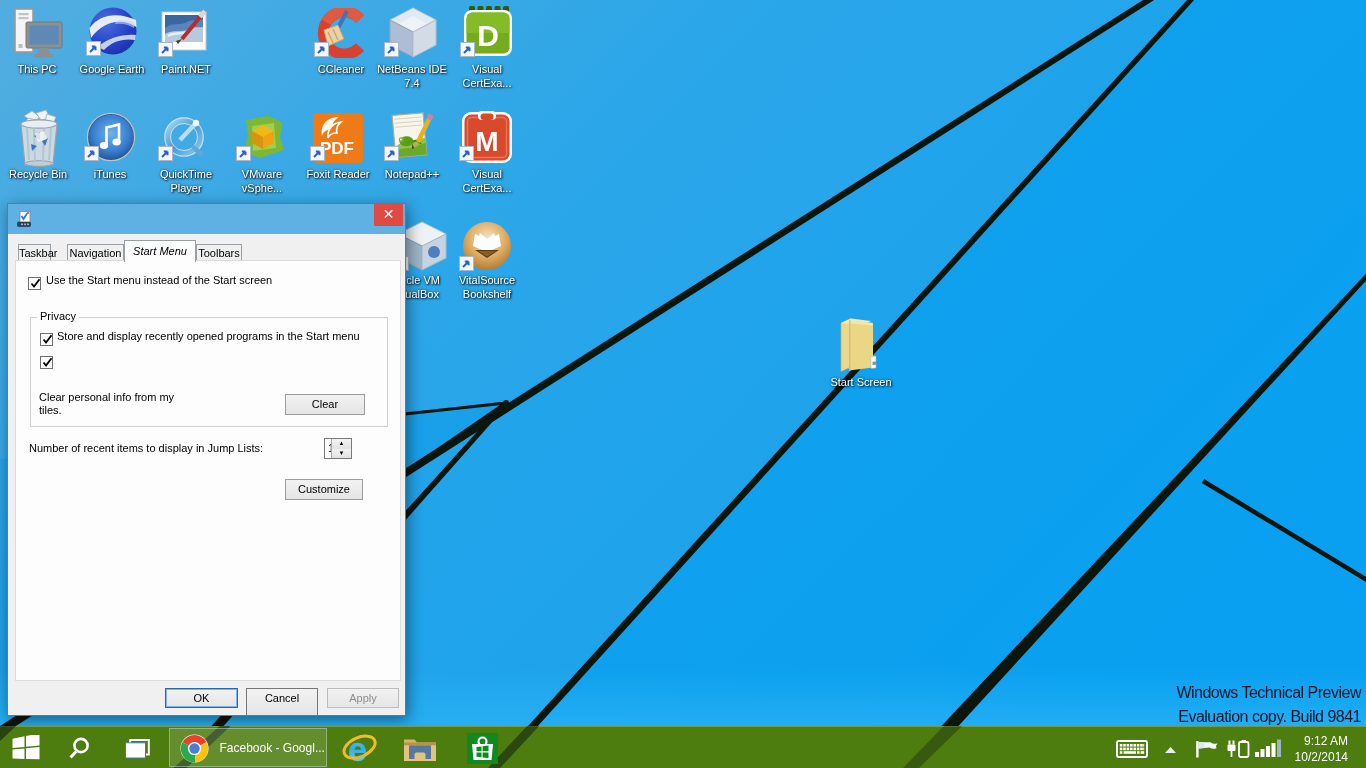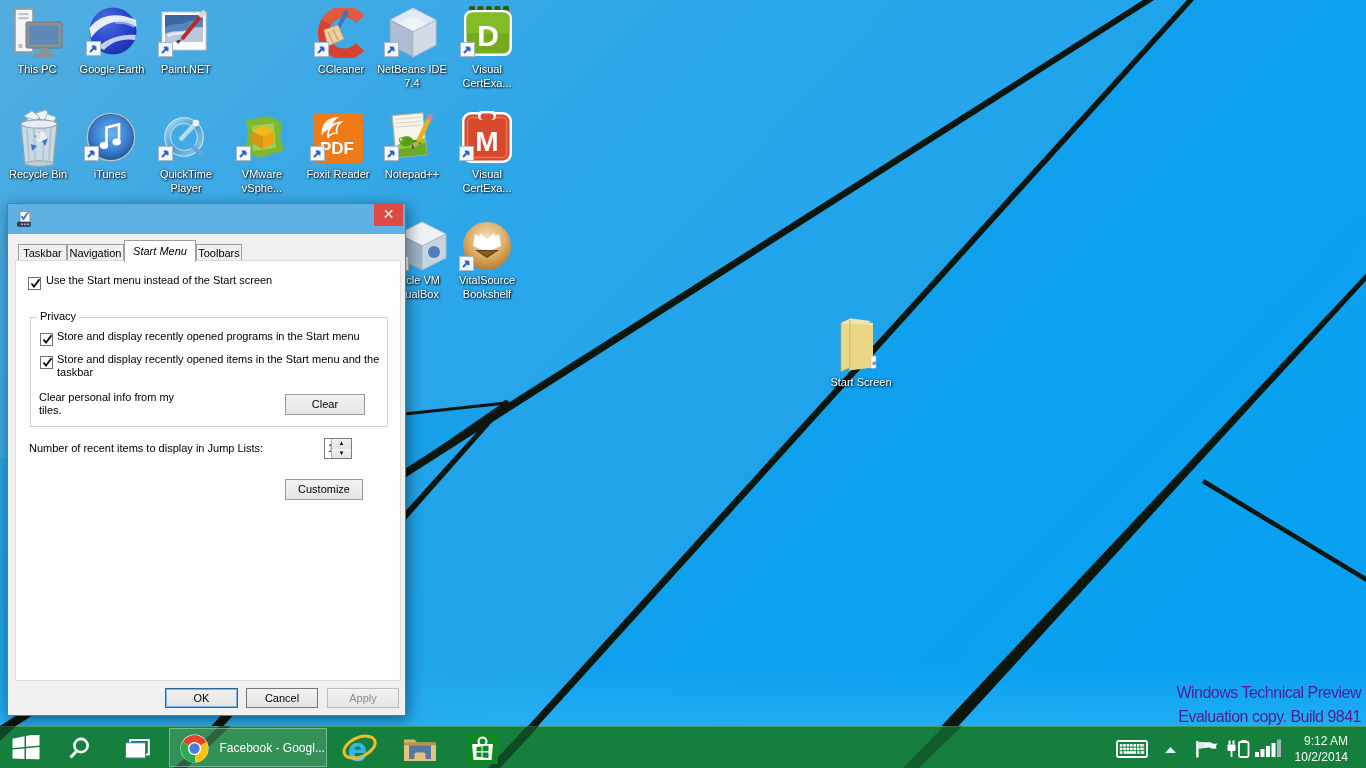--- a/index.html
+++ b/index.html
@@ -22,21 +22,21 @@
   .cb{position:absolute;width:13px;height:13px;background:#fff;border:1px solid #707070;box-sizing:border-box;}
   .cb svg{position:absolute;left:0px;top:-1px;}
   .btn{position:absolute;background:linear-gradient(#f2f2f2,#e5e5e5);border:1px solid #9c9c9c;box-sizing:border-box;
        text-align:center;font-size:11px;color:#000;}
   .grp{position:absolute;border:1px solid #d0d0d0;}
   .grplab{position:absolute;background:#fdfdfd;padding:0 3px;}
   #dlg .abs,#dlg .cb,#dlg .btn,#dlg .grp,#dlg .grplab{z-index:5;}
   .ico{position:absolute;}
   .badge{position:absolute;z-index:2;}
   
-  #taskbar{z-index:20;position:absolute;left:0;top:726px;width:1366px;height:42px;background:#15803d;}
+  #taskbar{z-index:20;position:absolute;left:0;top:726px;width:1366px;height:42px;background:#4d7c0f;}
   #tbtop{position:absolute;left:0;top:0;width:100%;height:1px;background:rgba(255,255,255,.22);}
   .tbtxt{color:#fff;font-size:12px;}
 </style>
 </head>
 <body>
 <div id="desk">
 
   <svg class="abs" style="left:0;top:0" width="1366" height="768" viewBox="0 0 1366 768">
     <defs>
       <linearGradient id="bgg" x1="0" y1="0" x2="1" y2="0.55">
@@ -65,21 +65,21 @@
       <circle cx="506" cy="403" r="3"></circle>
     </g>
     <g stroke="#0b130c" fill="none" filter="url(#soft)">
       <line x1="1203" y1="481" x2="1372" y2="583" stroke-width="4.5"></line>
       <line x1="506" y1="403" x2="340" y2="421" stroke-width="3.2"></line>
       <line x1="506" y1="403" x2="330" y2="524" stroke-width="3.5"></line>
       <polygon points="503,403 509,403 186.5,768 173.5,768" fill="#0b130c" stroke="none"></polygon>
     </g>
   </svg>
 
-  <div class="abs" style="right:5px;top:681px;text-align:right;color:#4c1d95;font-size:16px;line-height:23.5px;letter-spacing:-0.5px;">
+  <div class="abs" style="right:5px;top:681px;text-align:right;color:#0f172a;font-size:16px;line-height:23.5px;letter-spacing:-0.5px;">
     Windows Technical Preview<br>Evaluation copy. Build 9841
   </div>
 
   <svg class="ico" style="left:13px;top:8px" width="50" height="52" viewBox="0 0 50 52">
 <rect x="2" y="1" width="18" height="43" fill="#f5f5f5" stroke="#9a9a9a" stroke-width="1.6"></rect>
 <rect x="5.5" y="5" width="10" height="2.2" fill="#c4c4c4"></rect>
       <rect x="5.5" y="9" width="10" height="2.2" fill="#c4c4c4"></rect>
 <rect x="5.5" y="36" width="4" height="4" fill="#bdbdbd"></rect>
 <rect x="13" y="14" width="36" height="26" rx="1.5" fill="#8b9094" stroke="#73797d" stroke-width="1"></rect>
 <rect x="16.5" y="17.5" width="29" height="19" fill="#5e89b4"></rect>
@@ -327,21 +327,21 @@
     <div id="closebtn" style="font-size:14px;">✕</div>
     <svg class="abs" style="left:9px;top:7px" width="17" height="17" viewBox="0 0 17 17">
       <rect x="3" y="0.5" width="10" height="12" fill="#fff" stroke="#888" stroke-width="0.8"></rect>
       <rect x="10" y="1.2" width="2.2" height="1.6" fill="#e04b3c"></rect>
       <path d="M4.5 5 L6.5 8 L10 2.5" stroke="#2c7cd6" stroke-width="1.8" fill="none"></path>
       <rect x="0.5" y="11" width="13" height="4.5" rx="1" fill="#33415c" stroke="#1e2a3d" stroke-width="0.6"></rect>
       <rect x="4" y="12.5" width="2" height="1.6" fill="#9fb0c8"></rect>
         <rect x="7" y="12.5" width="2" height="1.6" fill="#9fb0c8"></rect>
         <rect x="10" y="12.5" width="2" height="1.6" fill="#9fb0c8"></rect>
     </svg>
-    <div class="tab" style="left:10px;width:49px;">Taskbar</div>
+    <div class="tab" style="left:10px;width:33px;">Taskbar</div>
     <div class="tab" style="left:59px;width:57px;">Navigation</div>
     <div class="tab tabsel" style="left:116px;width:72px;">Start Menu</div>
     <div class="tab" style="left:188px;width:46px;">Toolbars</div>
     <div id="content"></div>
     <div class="cb" id="cb0" style="left:20px;top:73px;">
         <svg width="13" height="13" viewBox="0 0 13 13">
           <path d="M2.5 6.5 L5 9.5 L10.5 2.2" stroke="#000" stroke-width="1.8" fill="none"></path>
         </svg>
       </div>
     <div class="abs" style="left:38px;top:70px;">Use the Start menu instead of the Start screen</div>
@@ -352,37 +352,36 @@
         <svg width="13" height="13" viewBox="0 0 13 13">
           <path d="M2.5 6.5 L5 9.5 L10.5 2.2" stroke="#000" stroke-width="1.8" fill="none"></path>
         </svg>
       </div>
     <div class="abs" style="left:49px;top:126px;">Store and display recently opened programs in the Start menu</div>
     <div class="cb" id="cb2" style="left:32px;top:152px;">
         <svg width="13" height="13" viewBox="0 0 13 13">
           <path d="M2.5 6.5 L5 9.5 L10.5 2.2" stroke="#000" stroke-width="1.8" fill="none"></path>
         </svg>
       </div>
-    <div class="abs" style="left:49px;top:149px;width:330px;line-height:13px;">Store and display recently opened items in the Start menu and the taskbar</div>
     <div class="abs" style="left:31px;top:187px;line-height:13px;">Clear personal info from my<br>tiles.</div>
     <div class="btn" style="left:277px;top:190px;width:80px;height:21px;line-height:19px;">Clear</div>
 
     <div class="abs" style="left:21px;top:238px;">Number of recent items to display in Jump Lists:</div>
     <div class="abs" style="left:316px;top:234px;width:28px;height:21px;background:#fff;border:1px solid #7a7a7a;box-sizing:border-box;">
       <div class="abs" style="left:3px;top:3px;">10</div>
       <div class="abs" style="right:0;top:0;width:19px;height:19px;border-left:1px solid #ababab;">
         <div class="abs" style="left:0;top:0;width:19px;height:9.5px;border-bottom:1px solid #ababab;background:linear-gradient(#f4f4f4,#e2e2e2);text-align:center;font-size:6px;line-height:9px;">▲</div>
         <div class="abs" style="left:0;top:9.5px;width:19px;height:9px;background:linear-gradient(#f4f4f4,#e2e2e2);text-align:center;font-size:6px;line-height:8px;">▼</div>
       </div>
     </div>
 
     <div class="btn" style="left:277px;top:275px;width:78px;height:21px;line-height:19px;">Customize</div>
 
     <div class="btn" style="left:157px;top:484px;width:73px;height:20px;line-height:18px;border:1px solid #2d69a0;box-shadow:0 0 0 1px #7eb4ea inset;">OK</div>
-    <div class="btn" style="left:238px;top:484px;width:72px;height:20px;line-height:18px;border-color:#777;">Cancel</div>
+    <div class="btn" style="left:238px;top:484px;width:72px;height:28px;line-height:18px;border-color:#777;">Cancel</div>
     <div class="btn" style="left:319px;top:484px;width:72px;height:20px;line-height:18px;border-color:#bcbcbc;color:#8d8d8d;">Apply</div>
   </div>
 
   <div id="taskbar">
     <div id="tbtop"></div>
 
     <svg class="abs" style="left:0;top:0" width="1366" height="42" viewBox="0 0 1366 42">
       <polygon points="0,0 16,0 0,15" fill="#0a1410" opacity="0.55"></polygon>
       <polygon points="219.5,0 230.5,0 186.5,42 173.5,42" fill="#0a1410" opacity="0.5"></polygon>
       <polygon points="527,0 539,0 500,42 488,42" fill="#0a1410" opacity="0.5"></polygon>

